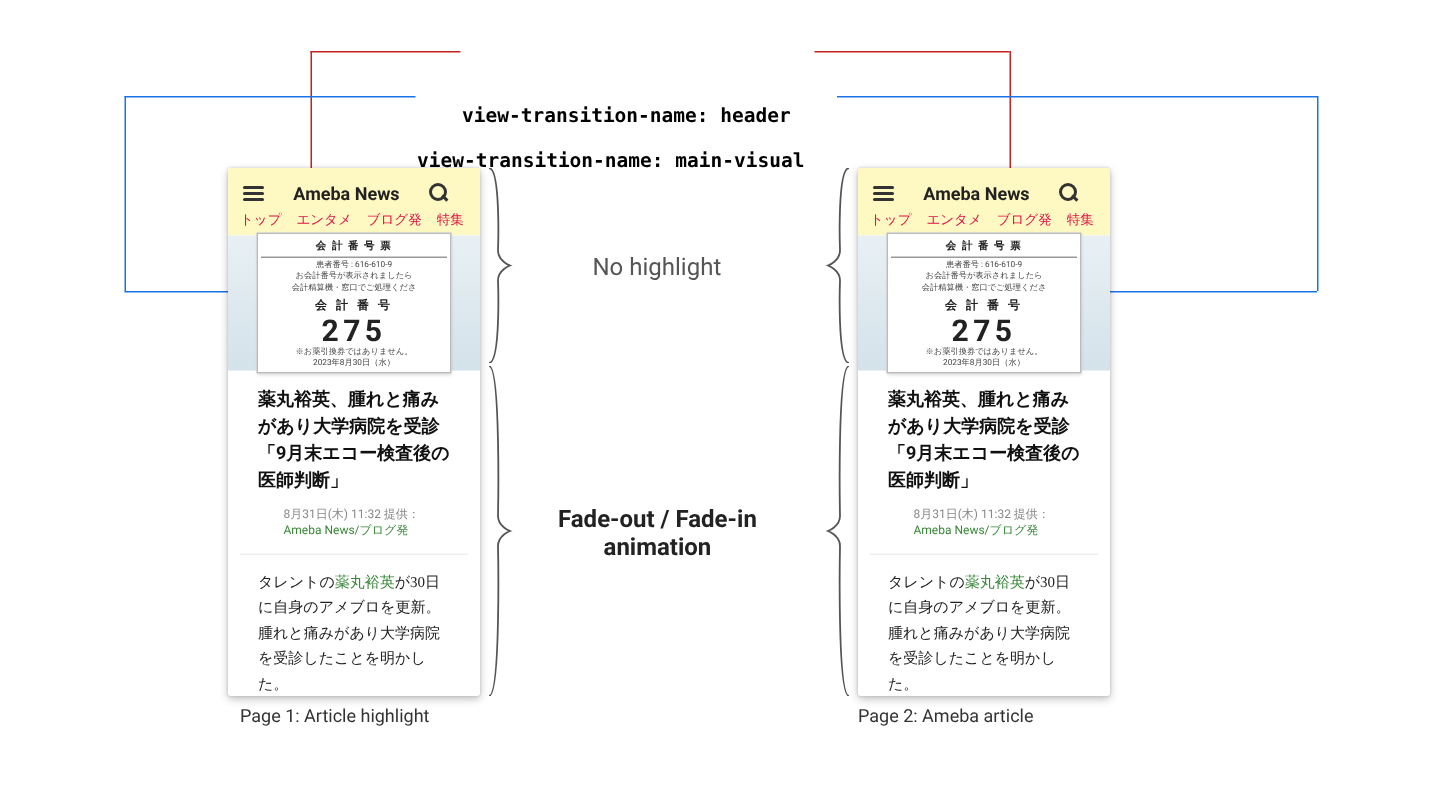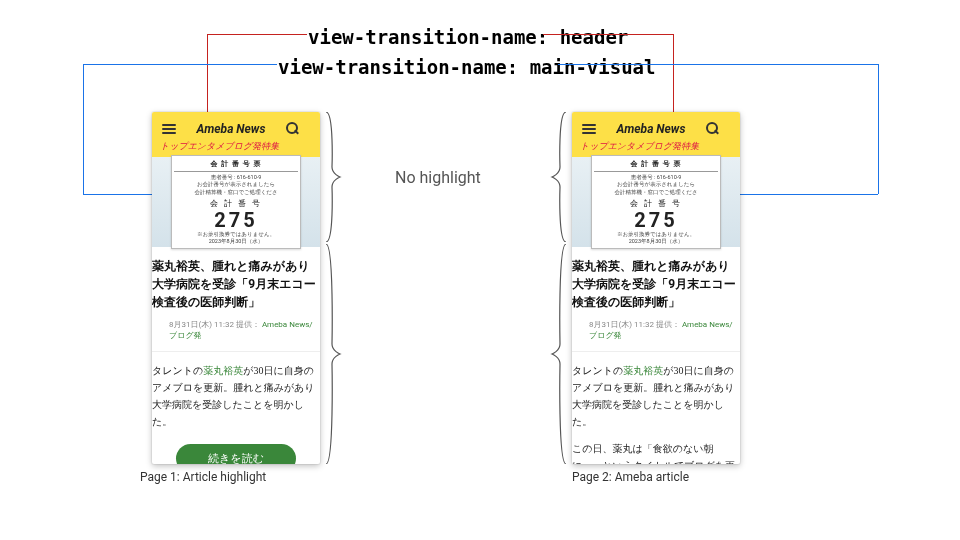--- a/index.html
+++ b/index.html
@@ -8,44 +8,44 @@
     width: 960px;
     height: 540px;
     background: #fff;
     font-family: -apple-system, BlinkMacSystemFont, "Segoe UI", Roboto, sans-serif;
     position: relative;
     overflow: hidden;
   }
   .code-label {
     position: absolute;
     font-family: ui-monospace, "SF Mono", Menlo, Consolas, monospace;
-    font-size: 19px;
+    font-size: 13px;
     font-weight: 600;
     color: #000;
     white-space: nowrap;
+    margin-top: 44px;
   }
   .line { position: absolute; }
   .line-red { background: #c5221f; }
   .line-blue { background: #1a73e8; }
 
   .phone {
     position: absolute;
     width: 168px;
     height: 352px;
     background: #fff;
     box-shadow: 0 2px 6px rgba(0,0,0,0.25), 0 0 0 1px rgba(0,0,0,0.05);
     border-radius: 2px;
     overflow: hidden;
     font-size: 10px;
     color: #222;
   }
   .ph-header {
-    background: #fde047;
+    background: #fef9c3;
     padding: 4px 10px 0 0;
-    font-style: italic;
   }
   .ph-topbar {
     display: flex;
     align-items: center;
     justify-content: space-between;
     padding: 6px 10px 4px 10px;
   }
   .ph-logo {
     font-weight: 700;
     font-size: 12px;
@@ -62,20 +62,21 @@
   .hamburger::after { top: 10px; }
   .search-ic::before {
     content: ""; position: absolute; width: 8px; height: 8px; border: 2px solid #333; border-radius: 50%; left: 0; top: 0;
   }
   .search-ic::after {
     content: ""; position: absolute; width: 5px; height: 2px; background: #333; transform: rotate(45deg); left: 8px; top: 9px;
   }
   .ph-tabs {
     display: flex;
     padding: 0 4px 4px 8px;
+    gap: 10px;
     font-size: 9px;
     color: #d14;
     overflow: hidden;
     white-space: nowrap;
   }
   .ph-visual {
     background: linear-gradient(#e8f0f4, #d4e2ea);
     height: 90px;
     display: flex;
     align-items: center;
@@ -86,24 +87,24 @@
     background: #fff;
     width: 130px;
     border: 1px solid #bbb;
     font-size: 7px;
     text-align: center;
     padding: 3px 2px;
     box-shadow: 0 1px 2px rgba(0,0,0,0.15);
   }
   .receipt .rtitle { font-weight: 700; border-bottom: 1px solid #999; padding-bottom: 2px; margin-bottom: 2px; letter-spacing: 1px;}
   .receipt .rsmall { font-size: 5.5px; color: #444; line-height: 1.3; }
-  .receipt .rnum-lbl { font-size: 8px; font-weight: 400; margin-top: 2px; letter-spacing: 2px;}
+  .receipt .rnum-lbl { font-size: 8px; font-weight: 700; margin-top: 2px; letter-spacing: 2px;}
   .receipt .rnum { font-size: 20px; font-weight: 700; letter-spacing: 3px; line-height: 1; margin: 1px 0;}
   .receipt .rnote { font-size: 5.5px; color: #444; }
-  .ph-body { padding: 10px 0; }
+  .ph-body { padding: 10px 20px; }
   .ph-title {
     font-size: 12px;
     font-weight: 700;
     line-height: 1.5;
     color: #111;
   }
   .ph-meta {
     font-size: 8px;
     color: #888;
     margin-top: 8px;
@@ -249,21 +250,21 @@
       <span class="src">Ameba News/ブログ発</span>
     </div>
     <div class="ph-divider"></div>
     <div class="ph-excerpt">
       <span>タレントの</span><span class="hl">薬丸裕英</span><span>が30日に自身のアメブロを更新。腫れと痛みがあり大学病院を受診したことを明かした。</span>
     </div>
     <div class="ph-excerpt" style="margin-top:10px;">この日、薬丸は「食欲のない朝に…」というタイトルでブログを更新。「本日の朝食」と切り出し。「自</div>
   </div>
 </div>
 
-<div class="caption" style="left:140px; top:470px;">Page 1: Article highlight</div>
+<div class="caption" style="left:160px; top:470px;">Page 1: Article highlight</div>
 <div class="caption" style="left:572px; top:470px;">Page 2: Ameba article</div>
 
 <div class="brace" style="left:324px; top:112px; height:130px;">
   <svg viewBox="0 0 18 130" preserveAspectRatio="none">
       <path d="M2,0 C10,0 8,55 8,55 C8,62 16,65 16,65 C16,65 8,68 8,75 C8,75 10,130 2,130" fill="none" stroke="#555" stroke-width="1.2"></path>
     </svg>
 </div>
 <div class="brace" style="left:324px; top:244px; height:220px;">
   <svg viewBox="0 0 18 220" preserveAspectRatio="none">
       <path d="M2,0 C10,0 8,100 8,100 C8,107 16,110 16,110 C16,110 8,113 8,120 C8,120 10,220 2,220" fill="none" stroke="#555" stroke-width="1.2"></path>
@@ -276,13 +277,15 @@
     </svg>
 </div>
 <div class="brace" style="left:550px; top:244px; height:220px;">
   <svg viewBox="0 0 18 220" preserveAspectRatio="none">
       <path d="M16,0 C8,0 10,100 10,100 C10,107 2,110 2,110 C2,110 10,113 10,120 C10,120 8,220 16,220" fill="none" stroke="#555" stroke-width="1.2"></path>
     </svg>
 </div>
 
 <div class="anno" style="left:395px; top:168px;">No highlight</div>
 <div class="anno bold" style="left:372px; top:336px; text-align:center;">
+  <div>Fade-out / Fade-in</div>
+  <div>animation</div>
 </div>
 
 </body></html>

